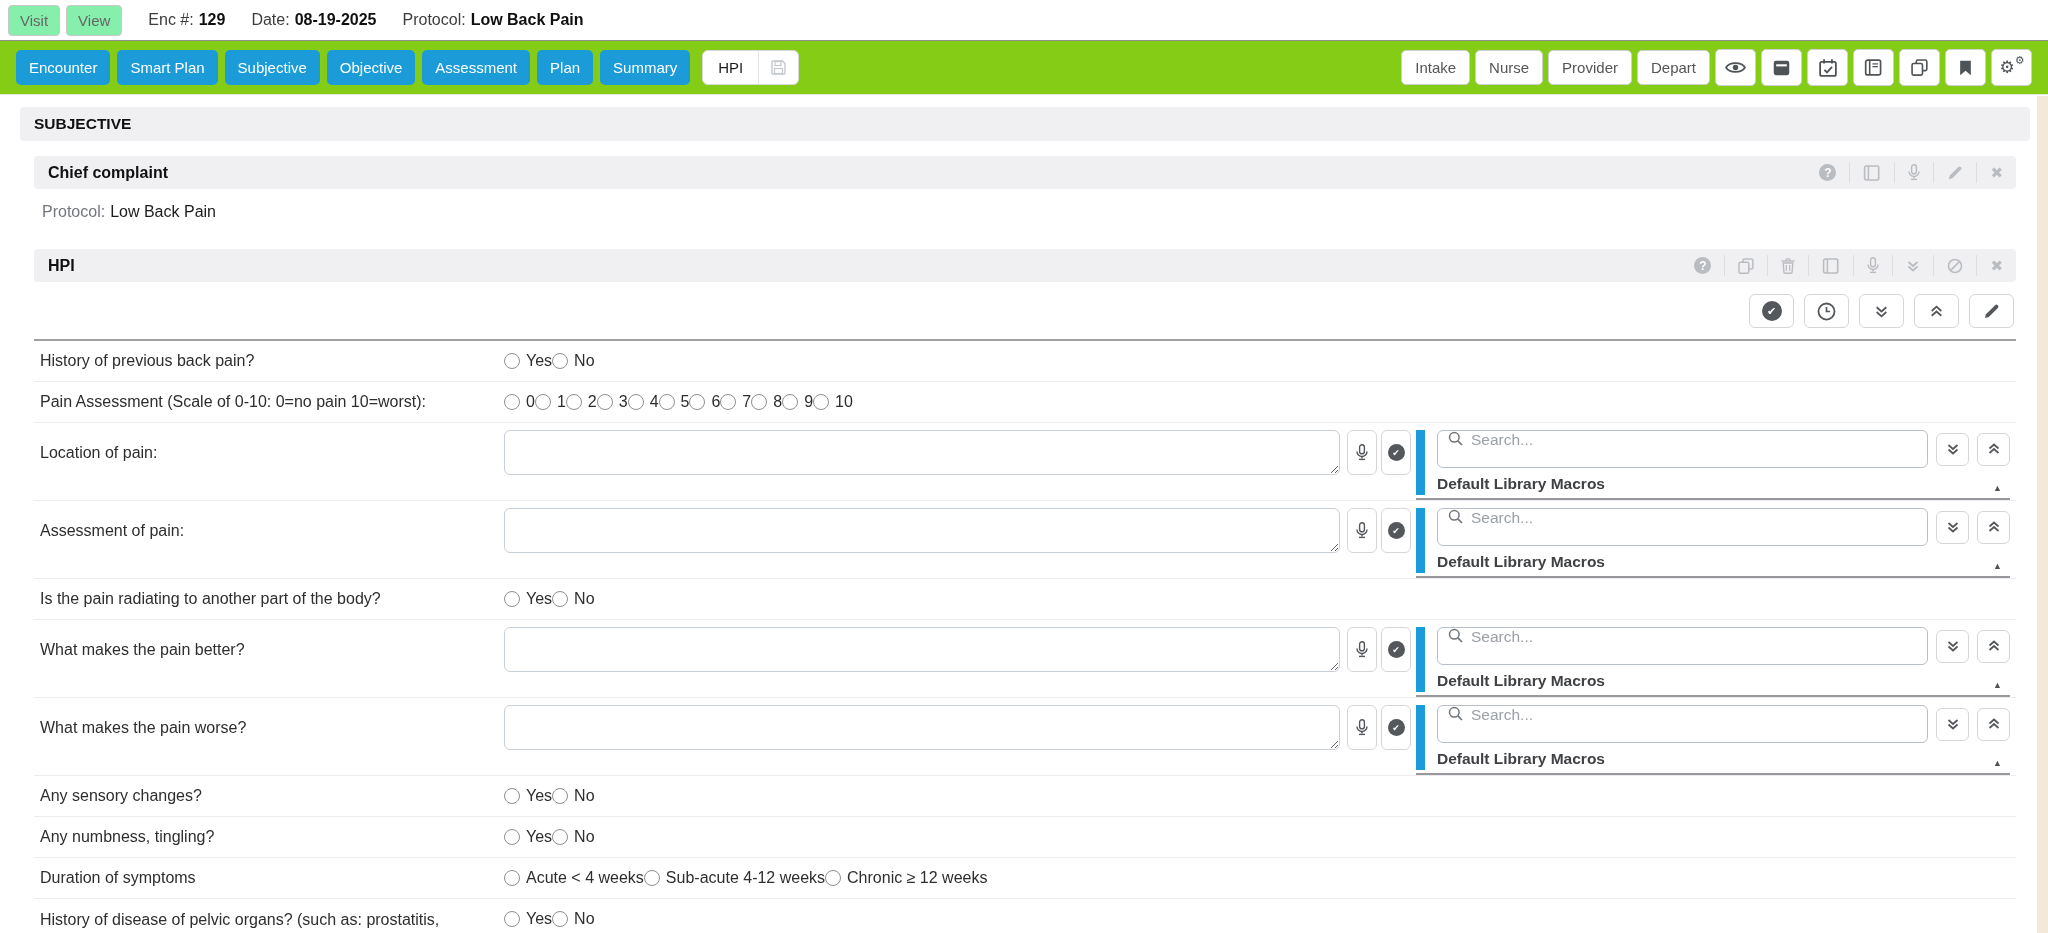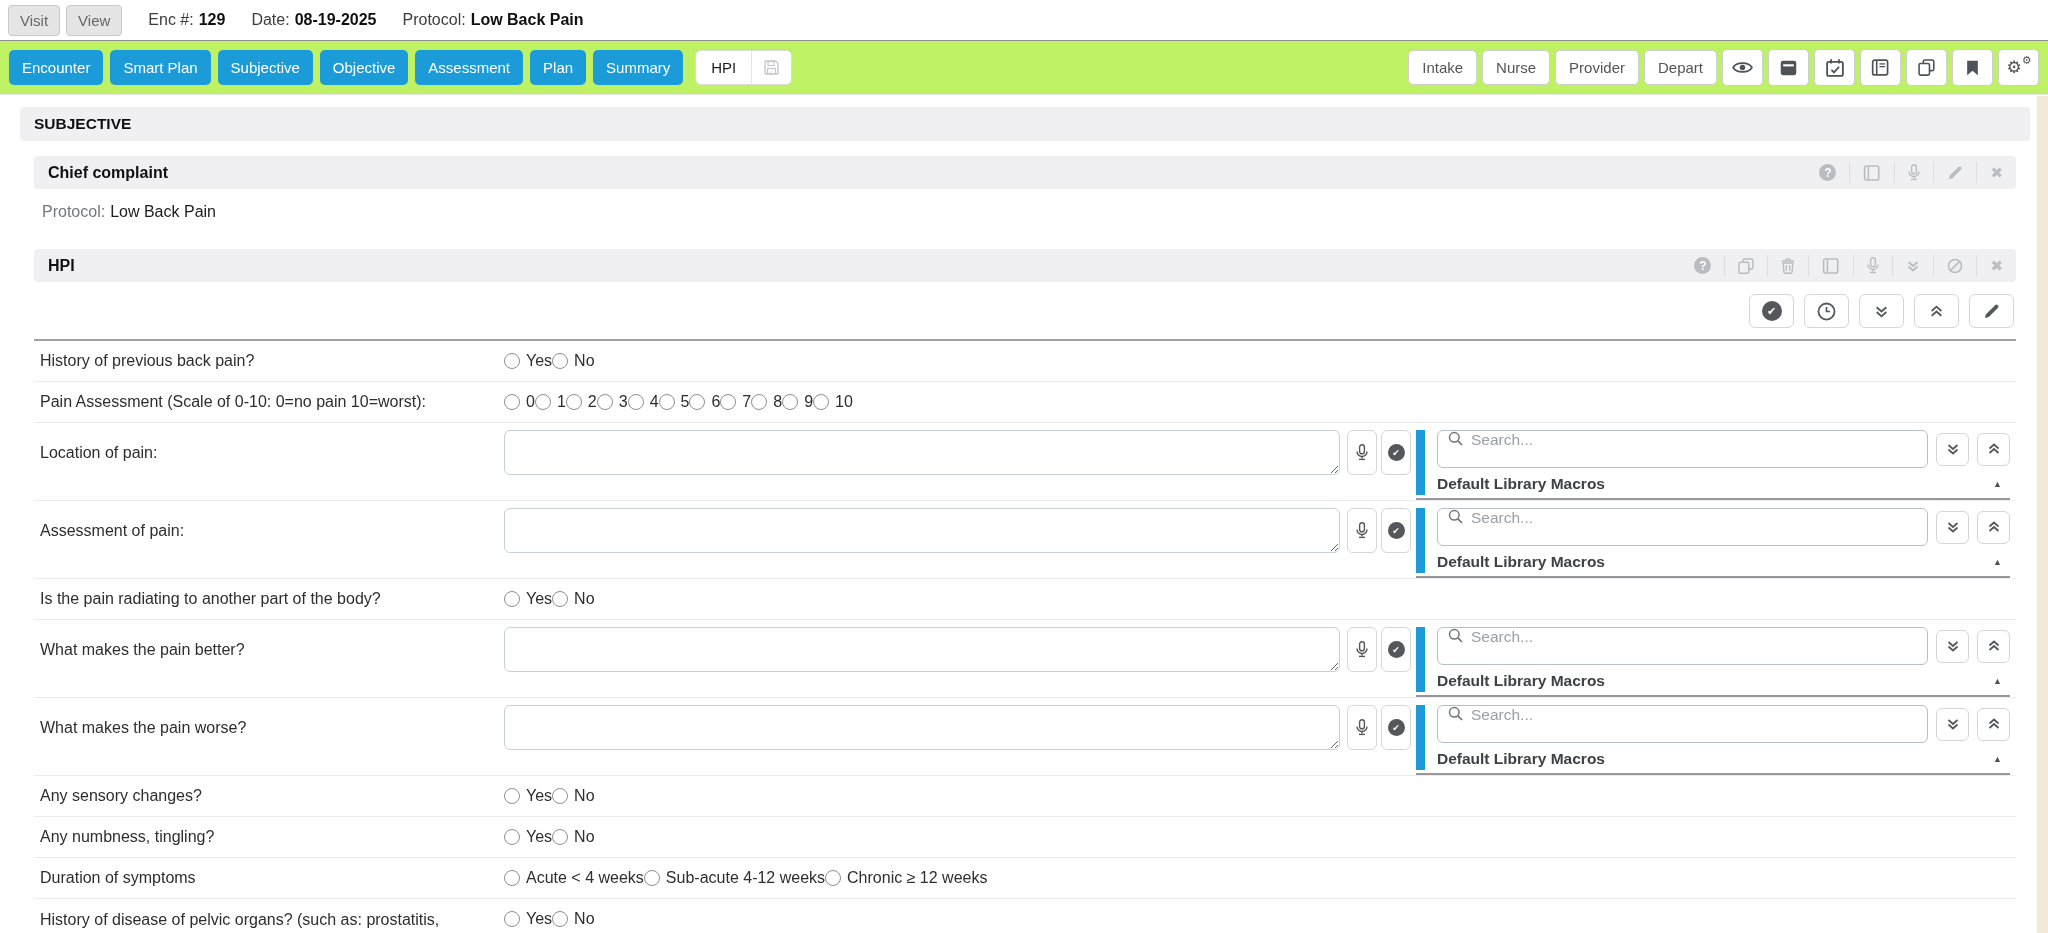--- a/index.html
+++ b/index.html
@@ -6,28 +6,28 @@
   html,body { width:2048px; height:933px; overflow:hidden; }
   body {
     font-family: "Liberation Sans", "DejaVu Sans", sans-serif;
     font-size: 16px; color:#2e2e30; background:#fff; position:relative;
   }
   button { font-family: inherit; cursor:pointer; }
 
   
   .topbar { height:41px; display:flex; align-items:center; padding:0 8px; gap:6px;
             background:#fff; border-bottom:1px solid #8f8f8f; }
-  .btn-plain { background:#e5e5e5; border:1px solid #c9c9c9; border-radius:4px; color:#666;
+  .btn-plain { background:#86efac; border:1px solid #c9c9c9; border-radius:4px; color:#666;
                font-size:15px; padding:6px 11px; }
   .meta { margin-left:20px; font-size:16px; color:#3d3d3f; white-space:nowrap; }
   .meta .val { color:#101012; font-weight:700; margin-left:5px; }
 
   
-  .toolbar { height:54px; display:flex; align-items:center; padding:0 9px; gap:7px;
-             background:#bef264; border-bottom:1px solid #e4e4e4; }
+  .toolbar { height:54px; display:flex; align-items:center; padding:0 16px; gap:7px;
+             background:#84cc16; border-bottom:1px solid #e4e4e4; }
   .btn-blue { background:#1b9cd8; color:#fff; border:none; border-radius:5px;
               font-size:15px; padding:9px 13px; }
   .tab-hpi { display:flex; align-items:stretch; background:#fff; border:1px solid #d9d9d9;
              border-radius:6px; overflow:hidden; margin-left:5px; }
   .tab-hpi .lbl { padding:8px 15px; font-size:15px; color:#1c1c1e; display:flex; align-items:center;}
   .tab-hpi .save { padding:0 12px; border-left:1px solid #e6e6e6; color:#c4c7cb;
                    display:flex; align-items:center; background:#fff; border-top:none;border-bottom:none;border-right:none;}
   .toolbar-right { margin-left:auto; display:flex; gap:5px; align-items:center; }
   .btn-ghost { background:#fff; border:1px solid #cfcfcf; border-radius:5px; color:#555;
                font-size:15px; padding:8px 13px; }
@@ -86,21 +86,21 @@
 
   .macros { margin-left:auto; width:594px; border-bottom:2px solid #98989c; padding-bottom:3px; }
   .macros-inner { border-left:9px solid #1b9cd8; padding-left:12px; }
   .macros-top { display:flex; gap:8px; align-items:center; }
   .searchbox { flex:1; height:38px; border:1px solid #b8bfc7; border-radius:6px; background:#fff;
                display:flex; align-items:flex-start; padding:0 10px; gap:8px; color:#6e7479; }
   .searchbox input { border:none; outline:none; flex:1; font-size:15.5px; color:#333; background:transparent;}
   .searchbox input::placeholder { color:#9aa0a6; }
   .chev-btn { width:33px; height:33px; border:1px solid #d6d6d6; background:#fff; border-radius:6px;
               color:#54575b; display:flex; align-items:center; justify-content:center; flex:none; }
-  .macros-title { display:flex; align-items:center; padding:7px 8px 2px 0; cursor:pointer; }
+  .macros-title { display:flex; align-items:flex-end; padding:7px 8px 2px 0; cursor:pointer; }
   .macros-title .mt-label { font-weight:700; font-size:15.5px; color:#3f4144; }
   .macros-title .tri { margin-left:auto; font-size:9px; color:#4e5357; }
 
   .qrow.wrap2 { align-items:flex-start; padding-top:9px; padding-bottom:9px; }
   .qrow.wrap2 .radio-group { padding-top:2px; }
   svg { display:block; }
 </style>
 </head>
 <body>
 

